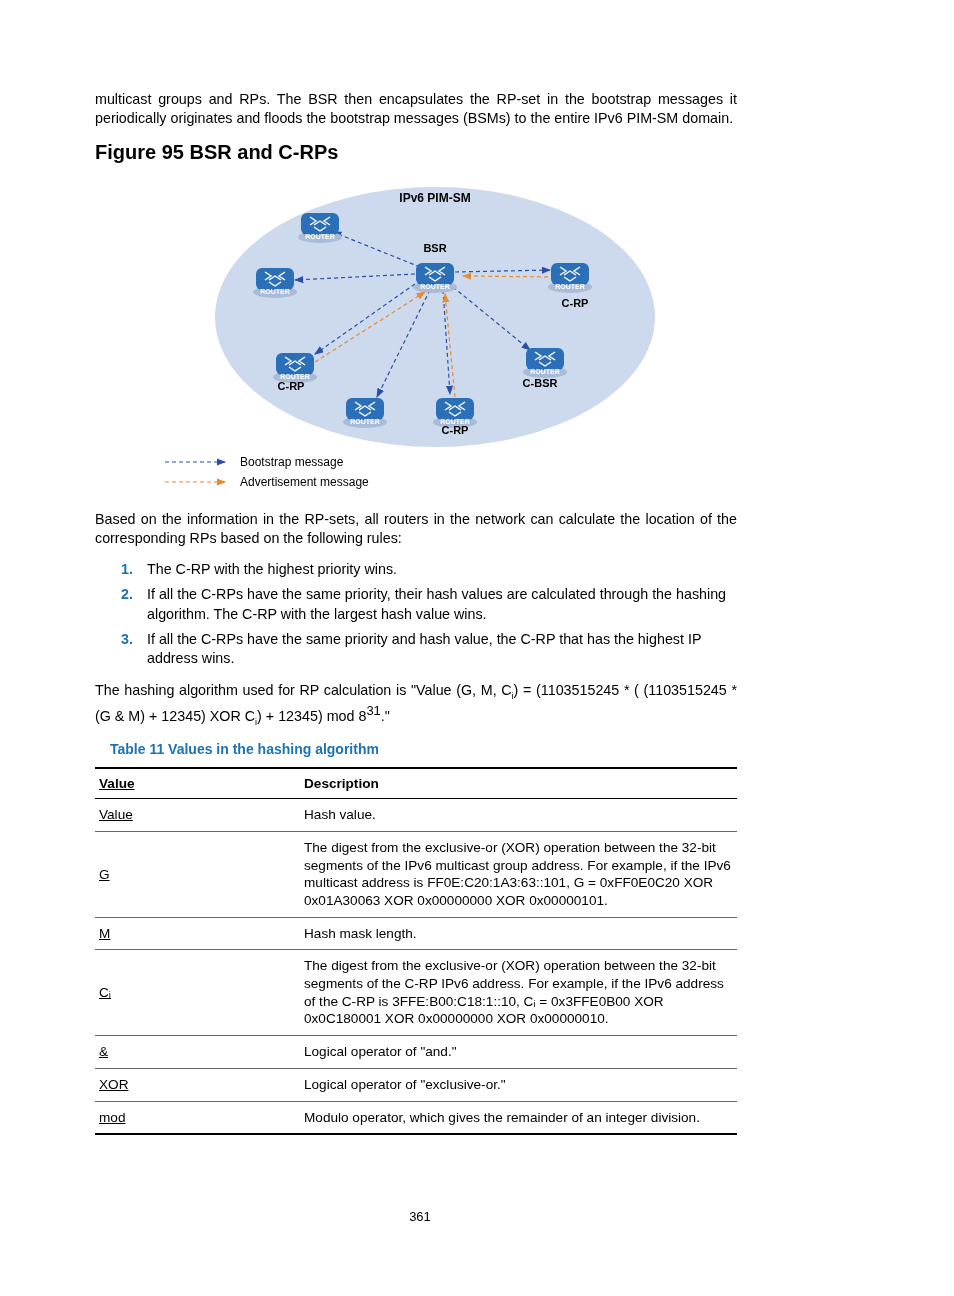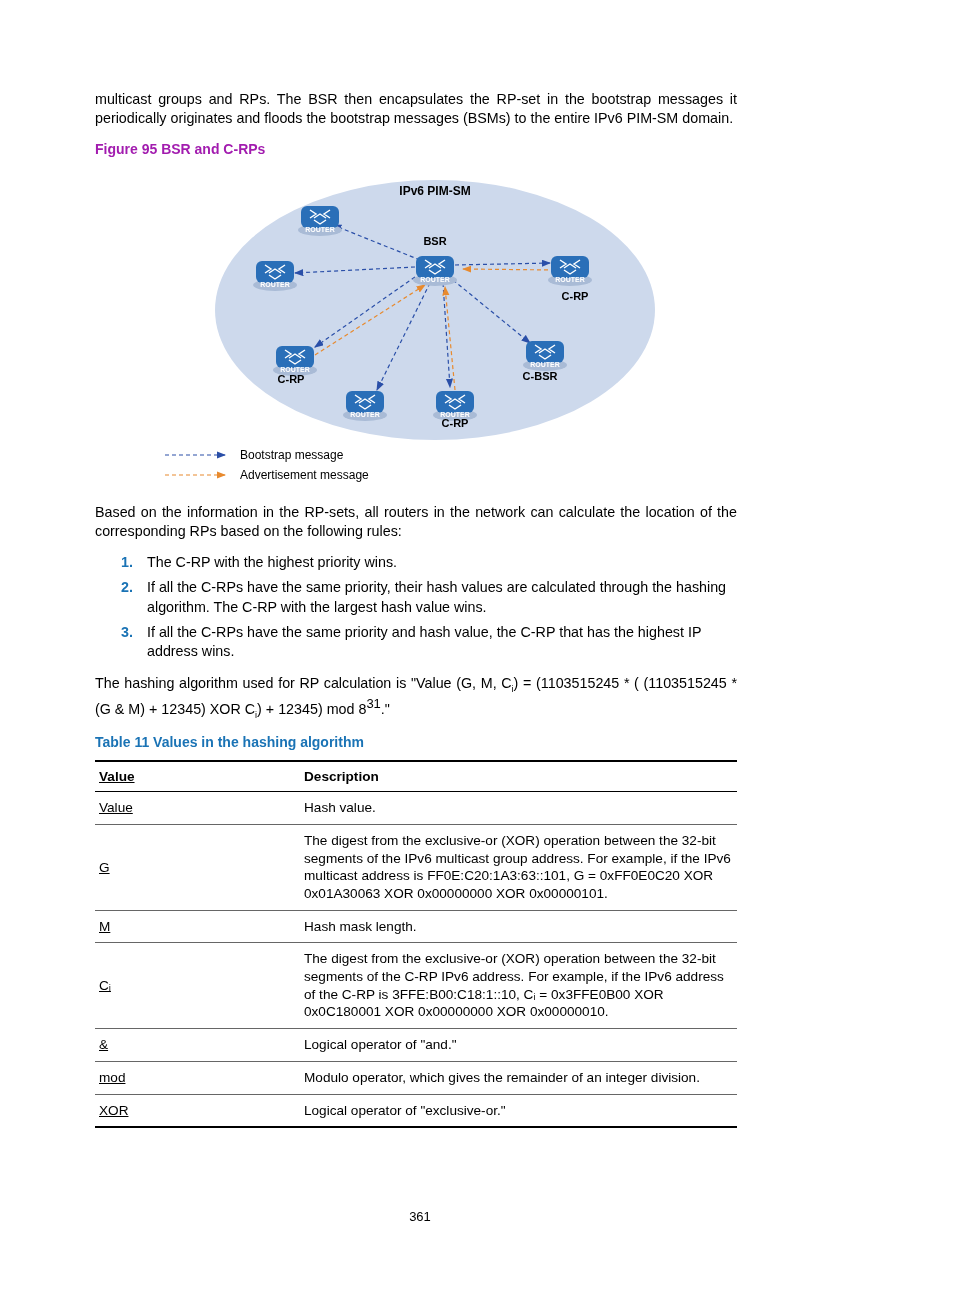--- a/index.html
+++ b/index.html
@@ -16,23 +16,23 @@
     padding: 90px 95px 0 95px;
     box-sizing: border-box;
   }
   .body-text {
     font-size: 14.3px;
     line-height: 1.35;
     text-align: justify;
     margin-bottom: 12px;
   }
   .figure-caption {
-    color: #a21caf;
-    font-weight: bold;
-    font-size: 14px;
+    color: #000000;
+    font-weight: bold;
+    font-size: 20px;
     margin: 4px 0 8px 0;
   }
   .diagram-wrap {
     margin: 0 0 14px 60px;
   }
   .ol {
     padding-left: 26px;
     margin: 6px 0 10px 0;
   }
   .ol .item {
@@ -47,21 +47,21 @@
     min-width: 26px;
   }
   .ol .txt { flex: 1; }
   .para-with-sup { font-size: 14.3px; line-height: 1.35; text-align: justify; margin: 12px 0; }
   .sub { font-size: 9px; vertical-align: sub; }
   .sup { font-size: 13px; vertical-align: super; }
   .table-caption {
     color: #1a73b5;
     font-weight: bold;
     font-size: 14px;
-    margin: 14px 0 10px 0;
+    margin: 14px 0 10px 15px;
   }
   table.algo {
     width: 100%;
     border-collapse: collapse;
     font-size: 13.6px;
   }
   table.algo thead th {
     text-align: left;
     font-weight: bold;
     border-top: 2px solid #000;
@@ -201,24 +201,24 @@
         </tr>
       <tr>
           <td>Cᵢ</td>
           <td>The digest from the exclusive-or (XOR) operation between the 32-bit segments of the C-RP IPv6 address. For example, if the IPv6 address of the C-RP is 3FFE:B00:C18:1::10, Cᵢ = 0x3FFE0B00 XOR 0x0C180001 XOR 0x00000000 XOR 0x00000010.</td>
         </tr>
       <tr>
           <td>&amp;</td>
           <td>Logical operator of "and."</td>
         </tr>
       <tr>
+          <td>XOR</td>
+          <td>Logical operator of "exclusive-or."</td>
+        </tr>
+      <tr>
           <td>mod</td>
           <td>Modulo operator, which gives the remainder of an integer division.</td>
         </tr>
-      <tr>
-          <td>XOR</td>
-          <td>Logical operator of "exclusive-or."</td>
-        </tr>
     </tbody>
   </table>
 
   <div class="page-num">361</div>
 </div>
 
 </body></html>

